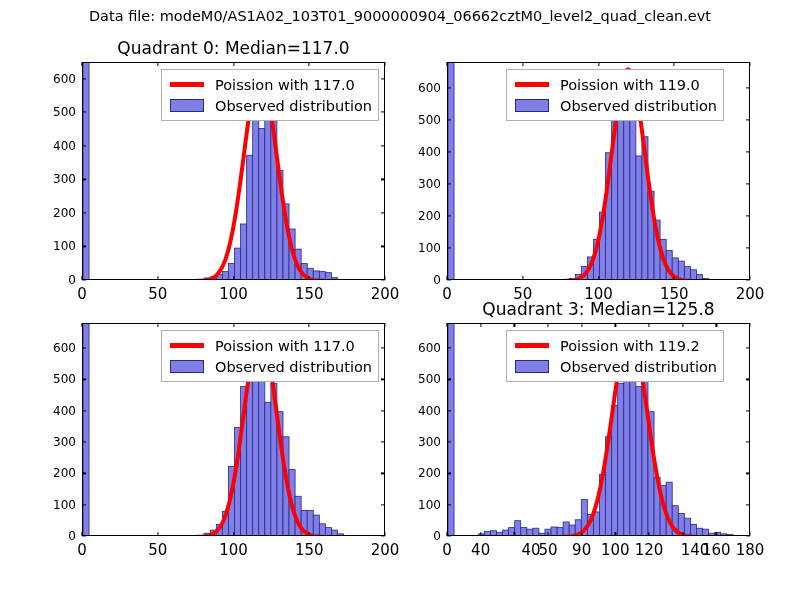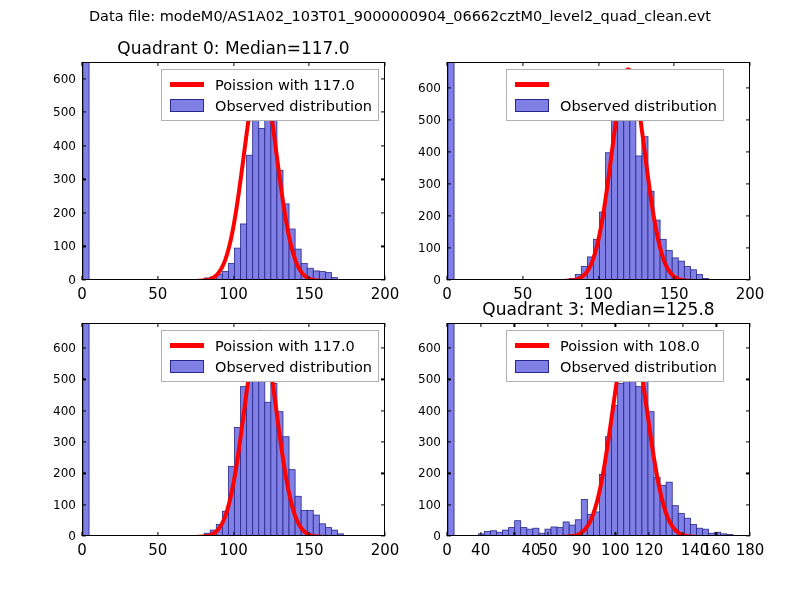--- a/index.html
+++ b/index.html
@@ -268,20 +268,21 @@
             <rect x="254.51999999999998" y="215.43529411764706" width="6.060000000000002" height="2.564705882352939" fill="#7f7fe5" stroke="#27278c" stroke-width="0.8"></rect>
             <rect x="260.58" y="217.35882352941175" width="6.060000000000002" height="0.641176470588249" fill="#7f7fe5" stroke="#27278c" stroke-width="0.8"></rect>
           </g>
           <path d="M0.00 218.00 L0.72 218.00 L1.44 218.00 L2.16 218.00 L2.89 218.00 L3.61 218.00 L4.33 218.00 L5.05 218.00 L5.77 218.00 L6.49 218.00 L7.21 218.00 L7.94 218.00 L8.66 218.00 L9.38 218.00 L10.10 218.00 L10.82 218.00 L11.54 218.00 L12.26 218.00 L12.99 218.00 L13.71 218.00 L14.43 218.00 L15.15 218.00 L15.87 218.00 L16.59 218.00 L17.31 218.00 L18.04 218.00 L18.76 218.00 L19.48 218.00 L20.20 218.00 L20.92 218.00 L21.64 218.00 L22.36 218.00 L23.09 218.00 L23.81 218.00 L24.53 218.00 L25.25 218.00 L25.97 218.00 L26.69 218.00 L27.41 218.00 L28.14 218.00 L28.86 218.00 L29.58 218.00 L30.30 218.00 L31.02 218.00 L31.74 218.00 L32.46 218.00 L33.19 218.00 L33.91 218.00 L34.63 218.00 L35.35 218.00 L36.07 218.00 L36.79 218.00 L37.51 218.00 L38.24 218.00 L38.96 218.00 L39.68 218.00 L40.40 218.00 L41.12 218.00 L41.84 218.00 L42.56 218.00 L43.29 218.00 L44.01 218.00 L44.73 218.00 L45.45 218.00 L46.17 218.00 L46.89 218.00 L47.61 218.00 L48.34 218.00 L49.06 218.00 L49.78 218.00 L50.50 218.00 L51.22 218.00 L51.94 218.00 L52.66 218.00 L53.39 218.00 L54.11 218.00 L54.83 218.00 L55.55 218.00 L56.27 218.00 L56.99 218.00 L57.71 218.00 L58.44 218.00 L59.16 218.00 L59.88 218.00 L60.60 218.00 L61.32 218.00 L62.04 218.00 L62.76 218.00 L63.49 218.00 L64.21 218.00 L64.93 218.00 L65.65 218.00 L66.37 218.00 L67.09 218.00 L67.81 218.00 L68.54 218.00 L69.26 218.00 L69.98 218.00 L70.70 218.00 L71.42 218.00 L72.14 218.00 L72.86 218.00 L73.59 218.00 L74.31 218.00 L75.03 218.00 L75.75 218.00 L76.47 218.00 L77.19 218.00 L77.91 218.00 L78.64 218.00 L79.36 218.00 L80.08 218.00 L80.80 218.00 L81.52 218.00 L82.24 218.00 L82.96 218.00 L83.69 218.00 L84.41 218.00 L85.13 218.00 L85.85 218.00 L86.57 218.00 L87.29 218.00 L88.01 218.00 L88.74 218.00 L89.46 218.00 L90.18 218.00 L90.90 218.00 L91.62 218.00 L92.34 218.00 L93.06 218.00 L93.79 218.00 L94.51 218.00 L95.23 218.00 L95.95 218.00 L96.67 218.00 L97.39 218.00 L98.11 218.00 L98.84 218.00 L99.56 218.00 L100.28 218.00 L101.00 218.00 L101.72 218.00 L102.44 218.00 L103.16 218.00 L103.89 218.00 L104.61 217.99 L105.33 217.99 L106.05 217.99 L106.77 217.99 L107.49 217.99 L108.21 217.98 L108.94 217.98 L109.66 217.98 L110.38 217.97 L111.10 217.97 L111.82 217.96 L112.54 217.95 L113.26 217.94 L113.99 217.93 L114.71 217.92 L115.43 217.90 L116.15 217.89 L116.87 217.87 L117.59 217.84 L118.31 217.81 L119.04 217.78 L119.76 217.74 L120.48 217.70 L121.20 217.65 L121.92 217.59 L122.64 217.52 L123.36 217.44 L124.09 217.35 L124.81 217.24 L125.53 217.13 L126.25 216.99 L126.97 216.84 L127.69 216.66 L128.41 216.46 L129.14 216.24 L129.86 215.99 L130.58 215.70 L131.30 215.38 L132.02 215.02 L132.74 214.62 L133.46 214.17 L134.19 213.68 L134.91 213.12 L135.63 212.50 L136.35 211.82 L137.07 211.07 L137.79 210.24 L138.51 209.32 L139.24 208.32 L139.96 207.22 L140.68 206.02 L141.40 204.71 L142.12 203.29 L142.84 201.75 L143.56 200.07 L144.29 198.27 L145.01 196.32 L145.73 194.23 L146.45 191.98 L147.17 189.57 L147.89 187.00 L148.61 184.27 L149.34 181.36 L150.06 178.28 L150.78 175.01 L151.50 171.58 L152.22 167.96 L152.94 164.16 L153.66 160.18 L154.39 156.03 L155.11 151.70 L155.83 147.21 L156.55 142.56 L157.27 137.75 L157.99 132.81 L158.71 127.72 L159.44 122.52 L160.16 117.21 L160.88 111.81 L161.60 106.33 L162.32 100.80 L163.04 95.22 L163.76 89.62 L164.49 84.02 L165.21 78.44 L165.93 72.91 L166.65 67.45 L167.37 62.08 L168.09 56.82 L168.81 51.70 L169.54 46.75 L170.26 41.99 L170.98 37.43 L171.70 33.12 L172.42 29.06 L173.14 25.28 L173.86 21.79 L174.59 18.63 L175.31 15.80 L176.03 13.31 L176.75 11.20 L177.47 9.46 L178.19 8.10 L178.91 7.14 L179.64 6.57 L180.36 6.41 L181.08 6.66 L181.80 7.30 L182.52 8.34 L183.24 9.77 L183.96 11.59 L184.69 13.78 L185.41 16.33 L186.13 19.23 L186.85 22.46 L187.57 26.01 L188.29 29.85 L189.01 33.96 L189.74 38.33 L190.46 42.92 L191.18 47.73 L191.90 52.71 L192.62 57.86 L193.34 63.14 L194.06 68.53 L194.79 74.01 L195.51 79.56 L196.23 85.14 L196.95 90.74 L197.67 96.34 L198.39 101.91 L199.11 107.43 L199.84 112.90 L200.56 118.28 L201.28 123.57 L202.00 128.75 L202.72 133.81 L203.44 138.73 L204.16 143.50 L204.89 148.12 L205.61 152.58 L206.33 156.87 L207.05 160.99 L207.77 164.93 L208.49 168.69 L209.21 172.28 L209.94 175.68 L210.66 178.91 L211.38 181.95 L212.10 184.83 L212.82 187.53 L213.54 190.07 L214.26 192.44 L214.99 194.66 L215.71 196.72 L216.43 198.64 L217.15 200.42 L217.87 202.07 L218.59 203.59 L219.31 204.99 L220.04 206.27 L220.76 207.45 L221.48 208.53 L222.20 209.51 L222.92 210.41 L223.64 211.22 L224.36 211.96 L225.09 212.63 L225.81 213.24 L226.53 213.78 L227.25 214.27 L227.97 214.71 L228.69 215.10 L229.41 215.45 L230.14 215.76 L230.86 216.04 L231.58 216.29 L232.30 216.51 L233.02 216.70 L233.74 216.87 L234.46 217.02 L235.19 217.15 L235.91 217.27 L236.63 217.37 L237.35 217.45 L238.07 217.53 L238.79 217.60 L239.51 217.66 L240.24 217.71 L240.96 217.75 L241.68 217.79 L242.40 217.82 L243.12 217.85 L243.84 217.87 L244.56 217.89 L245.29 217.91 L246.01 217.92 L246.73 217.93 L247.45 217.95 L248.17 217.95 L248.89 217.96 L249.61 217.97 L250.34 217.97 L251.06 217.98 L251.78 217.98 L252.50 217.98 L253.22 217.99 L253.94 217.99 L254.66 217.99 L255.39 217.99 L256.11 217.99 L256.83 218.00 L257.55 218.00 L258.27 218.00 L258.99 218.00 L259.71 218.00 L260.44 218.00 L261.16 218.00 L261.88 218.00 L262.60 218.00 L263.32 218.00 L264.04 218.00 L264.76 218.00 L265.49 218.00 L266.21 218.00 L266.93 218.00 L267.65 218.00 L268.37 218.00 L269.09 218.00 L269.81 218.00 L270.54 218.00 L271.26 218.00 L271.98 218.00 L272.70 218.00 L273.42 218.00 L274.14 218.00 L274.86 218.00 L275.59 218.00 L276.31 218.00 L277.03 218.00 L277.75 218.00 L278.47 218.00 L279.19 218.00 L279.91 218.00 L280.64 218.00 L281.36 218.00 L282.08 218.00 L282.80 218.00 L283.52 218.00 L284.24 218.00 L284.96 218.00 L285.69 218.00 L286.41 218.00 L287.13 218.00 L287.85 218.00 L288.57 218.00 L289.29 218.00 L290.01 218.00 L290.74 218.00 L291.46 218.00 L292.18 218.00 L292.90 218.00 L293.62 218.00 L294.34 218.00 L295.06 218.00 L295.79 218.00 L296.51 218.00 L297.23 218.00 L297.95 218.00 L298.67 218.00 L299.39 218.00 L300.11 218.00 L300.84 218.00 L301.56 218.00 L302.28 218.00 L303.00 218.00 " fill="none" stroke="#ff0000" stroke-width="4" stroke-linecap="round" stroke-linejoin="round"></path>
         </svg>
         <div class="legend" style="top: 6px; left: 58px;">
           <div class="legend-row">
             <span class="legend-key">
               <span class="legend-line"></span>
             </span>
+            <span class="legend-label">Poission with 119.0</span>
           </div>
           <div class="legend-row">
             <span class="legend-key">
               <span class="legend-patch"></span>
             </span>
             <span class="legend-label">Observed distribution</span>
           </div>
         </div>
       </div>
   <div class="tick-mark-y" style="top: 218px;"></div>
@@ -460,21 +461,21 @@
             <rect x="284.82" y="211.43382352941177" width="6.060000000000002" height="1.566176470588232" fill="#7f7fe5" stroke="#27278c" stroke-width="0.8"></rect>
             <rect x="290.87999999999994" y="212.3735294117647" width="6.060000000000059" height="0.6264705882352928" fill="#7f7fe5" stroke="#27278c" stroke-width="0.8"></rect>
           </g>
           <path d="M0.00 213.00 L0.72 213.00 L1.44 213.00 L2.16 213.00 L2.89 213.00 L3.61 213.00 L4.33 213.00 L5.05 213.00 L5.77 213.00 L6.49 213.00 L7.21 213.00 L7.94 213.00 L8.66 213.00 L9.38 213.00 L10.10 213.00 L10.82 213.00 L11.54 213.00 L12.26 213.00 L12.99 213.00 L13.71 213.00 L14.43 213.00 L15.15 213.00 L15.87 213.00 L16.59 213.00 L17.31 213.00 L18.04 213.00 L18.76 213.00 L19.48 213.00 L20.20 213.00 L20.92 213.00 L21.64 213.00 L22.36 213.00 L23.09 213.00 L23.81 213.00 L24.53 213.00 L25.25 213.00 L25.97 213.00 L26.69 213.00 L27.41 213.00 L28.14 213.00 L28.86 213.00 L29.58 213.00 L30.30 213.00 L31.02 213.00 L31.74 213.00 L32.46 213.00 L33.19 213.00 L33.91 213.00 L34.63 213.00 L35.35 213.00 L36.07 213.00 L36.79 213.00 L37.51 213.00 L38.24 213.00 L38.96 213.00 L39.68 213.00 L40.40 213.00 L41.12 213.00 L41.84 213.00 L42.56 213.00 L43.29 213.00 L44.01 213.00 L44.73 213.00 L45.45 213.00 L46.17 213.00 L46.89 213.00 L47.61 213.00 L48.34 213.00 L49.06 213.00 L49.78 213.00 L50.50 213.00 L51.22 213.00 L51.94 213.00 L52.66 213.00 L53.39 213.00 L54.11 213.00 L54.83 213.00 L55.55 213.00 L56.27 213.00 L56.99 213.00 L57.71 213.00 L58.44 213.00 L59.16 213.00 L59.88 213.00 L60.60 213.00 L61.32 213.00 L62.04 213.00 L62.76 213.00 L63.49 213.00 L64.21 213.00 L64.93 213.00 L65.65 213.00 L66.37 213.00 L67.09 213.00 L67.81 213.00 L68.54 213.00 L69.26 213.00 L69.98 213.00 L70.70 213.00 L71.42 213.00 L72.14 213.00 L72.86 213.00 L73.59 213.00 L74.31 213.00 L75.03 213.00 L75.75 213.00 L76.47 213.00 L77.19 213.00 L77.91 213.00 L78.64 213.00 L79.36 213.00 L80.08 213.00 L80.80 213.00 L81.52 213.00 L82.24 213.00 L82.96 213.00 L83.69 213.00 L84.41 213.00 L85.13 213.00 L85.85 213.00 L86.57 213.00 L87.29 213.00 L88.01 213.00 L88.74 213.00 L89.46 213.00 L90.18 213.00 L90.90 213.00 L91.62 213.00 L92.34 213.00 L93.06 213.00 L93.79 213.00 L94.51 213.00 L95.23 213.00 L95.95 213.00 L96.67 213.00 L97.39 213.00 L98.11 213.00 L98.84 213.00 L99.56 213.00 L100.28 213.00 L101.00 213.00 L101.72 212.99 L102.44 212.99 L103.16 212.99 L103.89 212.99 L104.61 212.99 L105.33 212.99 L106.05 212.98 L106.77 212.98 L107.49 212.98 L108.21 212.97 L108.94 212.96 L109.66 212.96 L110.38 212.95 L111.10 212.94 L111.82 212.93 L112.54 212.92 L113.26 212.90 L113.99 212.89 L114.71 212.87 L115.43 212.85 L116.15 212.82 L116.87 212.79 L117.59 212.76 L118.31 212.72 L119.04 212.67 L119.76 212.62 L120.48 212.56 L121.20 212.49 L121.92 212.41 L122.64 212.33 L123.36 212.23 L124.09 212.11 L124.81 211.98 L125.53 211.84 L126.25 211.67 L126.97 211.49 L127.69 211.28 L128.41 211.05 L129.14 210.79 L129.86 210.50 L130.58 210.18 L131.30 209.82 L132.02 209.42 L132.74 208.98 L133.46 208.49 L134.19 207.95 L134.91 207.35 L135.63 206.70 L136.35 205.98 L137.07 205.19 L137.79 204.33 L138.51 203.39 L139.24 202.37 L139.96 201.26 L140.68 200.05 L141.40 198.74 L142.12 197.33 L142.84 195.81 L143.56 194.17 L144.29 192.42 L145.01 190.53 L145.73 188.52 L146.45 186.37 L147.17 184.08 L147.89 181.64 L148.61 179.06 L149.34 176.33 L150.06 173.45 L150.78 170.41 L151.50 167.22 L152.22 163.87 L152.94 160.37 L153.66 156.71 L154.39 152.90 L155.11 148.95 L155.83 144.84 L156.55 140.60 L157.27 136.23 L157.99 131.73 L158.71 127.11 L159.44 122.38 L160.16 117.56 L160.88 112.65 L161.60 107.66 L162.32 102.62 L163.04 97.53 L163.76 92.41 L164.49 87.28 L165.21 82.16 L165.93 77.05 L166.65 71.99 L167.37 66.99 L168.09 62.06 L168.81 57.24 L169.54 52.53 L170.26 47.97 L170.98 43.56 L171.70 39.33 L172.42 35.29 L173.14 31.48 L173.86 27.89 L174.59 24.56 L175.31 21.49 L176.03 18.70 L176.75 16.20 L177.47 14.02 L178.19 12.15 L178.91 10.60 L179.64 9.40 L180.36 8.53 L181.08 8.01 L181.80 7.83 L182.52 8.01 L183.24 8.53 L183.96 9.40 L184.69 10.60 L185.41 12.15 L186.13 14.02 L186.85 16.20 L187.57 18.70 L188.29 21.49 L189.01 24.56 L189.74 27.89 L190.46 31.48 L191.18 35.29 L191.90 39.33 L192.62 43.56 L193.34 47.97 L194.06 52.53 L194.79 57.24 L195.51 62.06 L196.23 66.99 L196.95 71.99 L197.67 77.05 L198.39 82.16 L199.11 87.28 L199.84 92.41 L200.56 97.53 L201.28 102.62 L202.00 107.66 L202.72 112.65 L203.44 117.56 L204.16 122.38 L204.89 127.11 L205.61 131.73 L206.33 136.23 L207.05 140.60 L207.77 144.84 L208.49 148.95 L209.21 152.90 L209.94 156.71 L210.66 160.37 L211.38 163.87 L212.10 167.22 L212.82 170.41 L213.54 173.45 L214.26 176.33 L214.99 179.06 L215.71 181.64 L216.43 184.08 L217.15 186.37 L217.87 188.52 L218.59 190.53 L219.31 192.42 L220.04 194.17 L220.76 195.81 L221.48 197.33 L222.20 198.74 L222.92 200.05 L223.64 201.26 L224.36 202.37 L225.09 203.39 L225.81 204.33 L226.53 205.19 L227.25 205.98 L227.97 206.70 L228.69 207.35 L229.41 207.95 L230.14 208.49 L230.86 208.98 L231.58 209.42 L232.30 209.82 L233.02 210.18 L233.74 210.50 L234.46 210.79 L235.19 211.05 L235.91 211.28 L236.63 211.49 L237.35 211.67 L238.07 211.84 L238.79 211.98 L239.51 212.11 L240.24 212.23 L240.96 212.33 L241.68 212.41 L242.40 212.49 L243.12 212.56 L243.84 212.62 L244.56 212.67 L245.29 212.72 L246.01 212.76 L246.73 212.79 L247.45 212.82 L248.17 212.85 L248.89 212.87 L249.61 212.89 L250.34 212.90 L251.06 212.92 L251.78 212.93 L252.50 212.94 L253.22 212.95 L253.94 212.96 L254.66 212.96 L255.39 212.97 L256.11 212.98 L256.83 212.98 L257.55 212.98 L258.27 212.99 L258.99 212.99 L259.71 212.99 L260.44 212.99 L261.16 212.99 L261.88 212.99 L262.60 213.00 L263.32 213.00 L264.04 213.00 L264.76 213.00 L265.49 213.00 L266.21 213.00 L266.93 213.00 L267.65 213.00 L268.37 213.00 L269.09 213.00 L269.81 213.00 L270.54 213.00 L271.26 213.00 L271.98 213.00 L272.70 213.00 L273.42 213.00 L274.14 213.00 L274.86 213.00 L275.59 213.00 L276.31 213.00 L277.03 213.00 L277.75 213.00 L278.47 213.00 L279.19 213.00 L279.91 213.00 L280.64 213.00 L281.36 213.00 L282.08 213.00 L282.80 213.00 L283.52 213.00 L284.24 213.00 L284.96 213.00 L285.69 213.00 L286.41 213.00 L287.13 213.00 L287.85 213.00 L288.57 213.00 L289.29 213.00 L290.01 213.00 L290.74 213.00 L291.46 213.00 L292.18 213.00 L292.90 213.00 L293.62 213.00 L294.34 213.00 L295.06 213.00 L295.79 213.00 L296.51 213.00 L297.23 213.00 L297.95 213.00 L298.67 213.00 L299.39 213.00 L300.11 213.00 L300.84 213.00 L301.56 213.00 L302.28 213.00 L303.00 213.00 " fill="none" stroke="#ff0000" stroke-width="4" stroke-linecap="round" stroke-linejoin="round"></path>
         </svg>
         <div class="legend" style="top: 6px; left: 58px;">
           <div class="legend-row">
             <span class="legend-key">
               <span class="legend-line"></span>
             </span>
-            <span class="legend-label">Poission with 108.0</span>
+            <span class="legend-label">Poission with 119.2</span>
           </div>
           <div class="legend-row">
             <span class="legend-key">
               <span class="legend-patch"></span>
             </span>
             <span class="legend-label">Observed distribution</span>
           </div>
         </div>
       </div>
   <div class="tick-mark-y" style="top: 213px;"></div>

